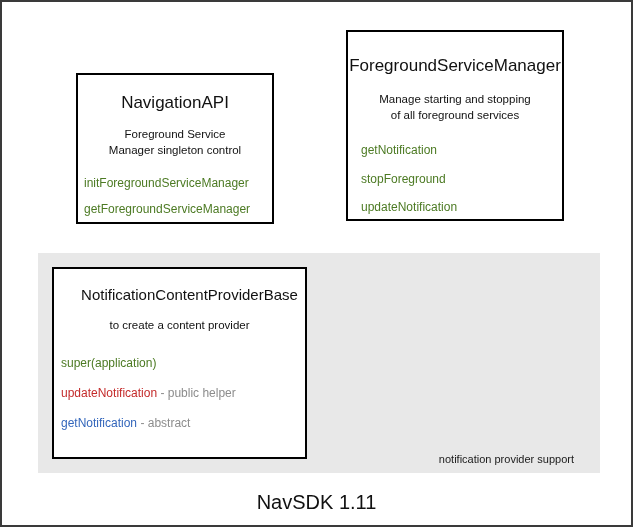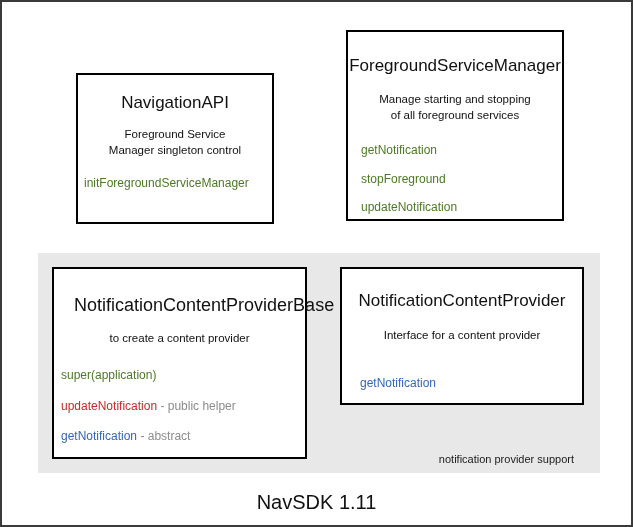--- a/index.html
+++ b/index.html
@@ -83,21 +83,21 @@
     left: 344px; top: 28px; width: 218px; height: 191px;
   }
   #box-foreground-service-manager .class-title { margin-top: 24px; }
   #box-foreground-service-manager .class-desc  { margin-top: 16px; }
   #box-foreground-service-manager .members     { margin-top: 20px; padding-left: 13px; }
   #box-foreground-service-manager .member      { margin-bottom: 14px; }
 
   #box-notification-content-provider-base {
     left: 50px; top: 265px; width: 255px; height: 192px;
   }
-  #box-notification-content-provider-base .class-title { margin-top: 26px; font-size: 18px; padding-left: 20px; }
+  #box-notification-content-provider-base .class-title { margin-top: 17px; font-size: 15px; padding-left: 20px; }
   #box-notification-content-provider-base .class-desc  { margin-top: 14px; }
   #box-notification-content-provider-base .members     { margin-top: 22px; padding-left: 7px; }
   #box-notification-content-provider-base .member      { margin-bottom: 16px; }
 
   #box-notification-content-provider {
     left: 338px; top: 265px; width: 244px; height: 138px;
   }
   #box-notification-content-provider .class-title { margin-top: 22px; }
   #box-notification-content-provider .class-desc  { margin-top: 17px; }
   #box-notification-content-provider .members     { margin-top: 32px; padding-left: 18px; }
@@ -126,20 +126,23 @@
   <div class="class-box" id="box-navigation-api">
     <div class="class-title">NavigationAPI</div>
     <div class="class-desc">
       <div>Foreground Service</div>
       <div>Manager singleton control</div>
     </div>
     <div class="members">
       <div class="member">
         <span class="m-green">initForegroundServiceManager</span><span class="m-note"></span>
       </div>
+      <div class="member">
+        <span class="m-green">getForegroundServiceManager</span><span class="m-note"></span>
+      </div>
     </div>
   </div>
 
   <div class="class-box" id="box-foreground-service-manager">
     <div class="class-title">ForegroundServiceManager</div>
     <div class="class-desc">
       <div>Manage starting and stopping</div>
       <div>of all foreground services</div>
     </div>
     <div class="members">
@@ -166,27 +169,16 @@
       </div>
       <div class="member">
         <span class="m-red">updateNotification</span><span class="m-note"> - public helper</span>
       </div>
       <div class="member">
         <span class="m-blue">getNotification</span><span class="m-note"> - abstract</span>
       </div>
     </div>
   </div>
 
-  <div class="class-box" id="box-notification-content-provider">
-    <div class="class-title">NotificationContentProvider</div>
-    <div class="class-desc">
-      <div>Interface for a content provider</div>
-    </div>
-    <div class="members">
-      <div class="member">
-        <span class="m-blue">getNotification</span><span class="m-note"></span>
-      </div>
-    </div>
-  </div>
 
   <div class="footer-label">NavSDK 1.11</div>
 
 </div>
 
 </body></html>

